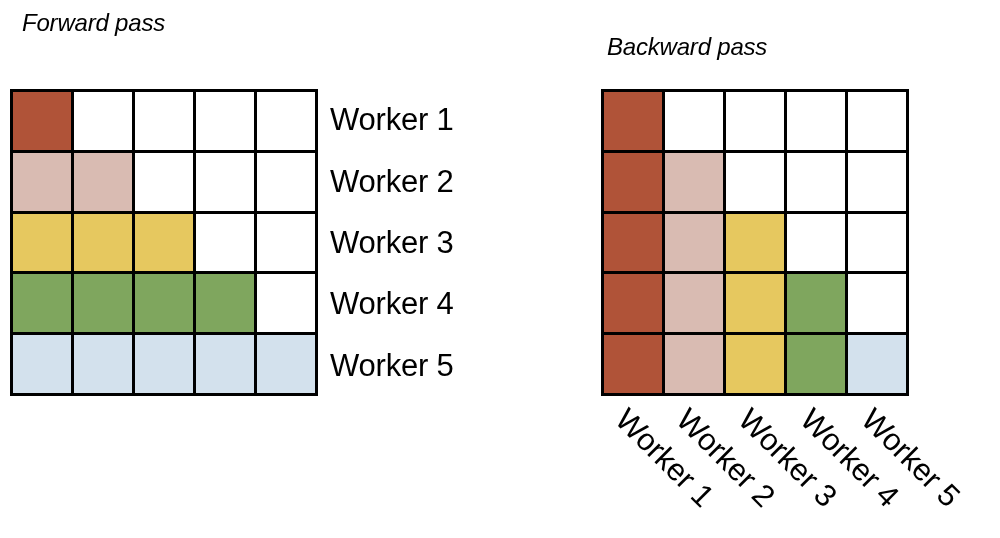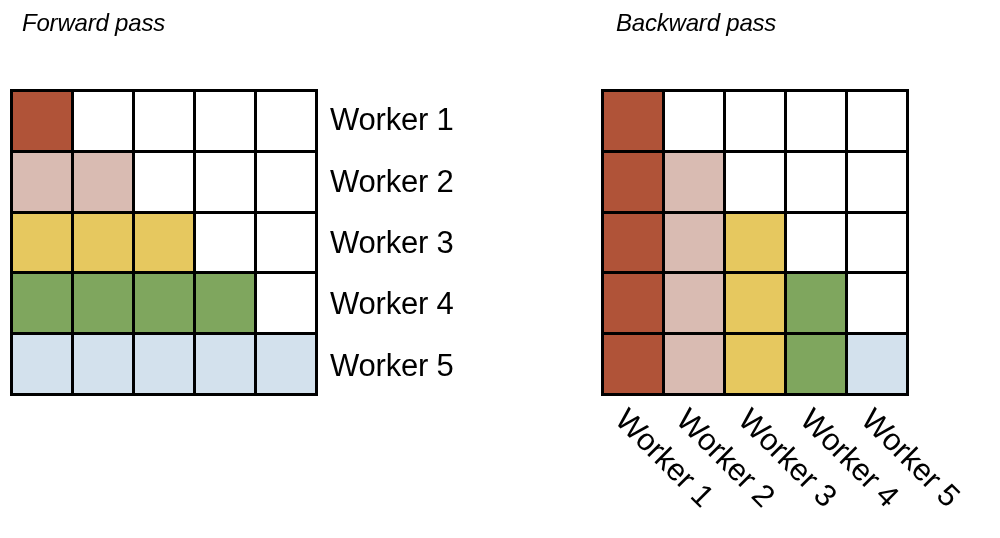--- a/index.html
+++ b/index.html
@@ -30,21 +30,21 @@
     position: absolute;
     top: 2px;
     font-size: 24px;
     line-height: 42px;
     font-weight: 400;
     letter-spacing: -0.2px;
     white-space: nowrap;
     font-style: italic;
   }
   .panel-forward  .panel-title { left: 22px; }
-  .panel-backward .panel-title { left: 26px; }
+  .panel-backward .panel-title { left: 17px; margin-top: 24px; }
 
   
   .grid {
     position: absolute;
     display: grid;
     grid-template-columns: repeat(5, 1fr);
     grid-template-rows: repeat(5, 1fr);
     gap: 3px;
     background: #000000;
     border: 3px solid #000000;

